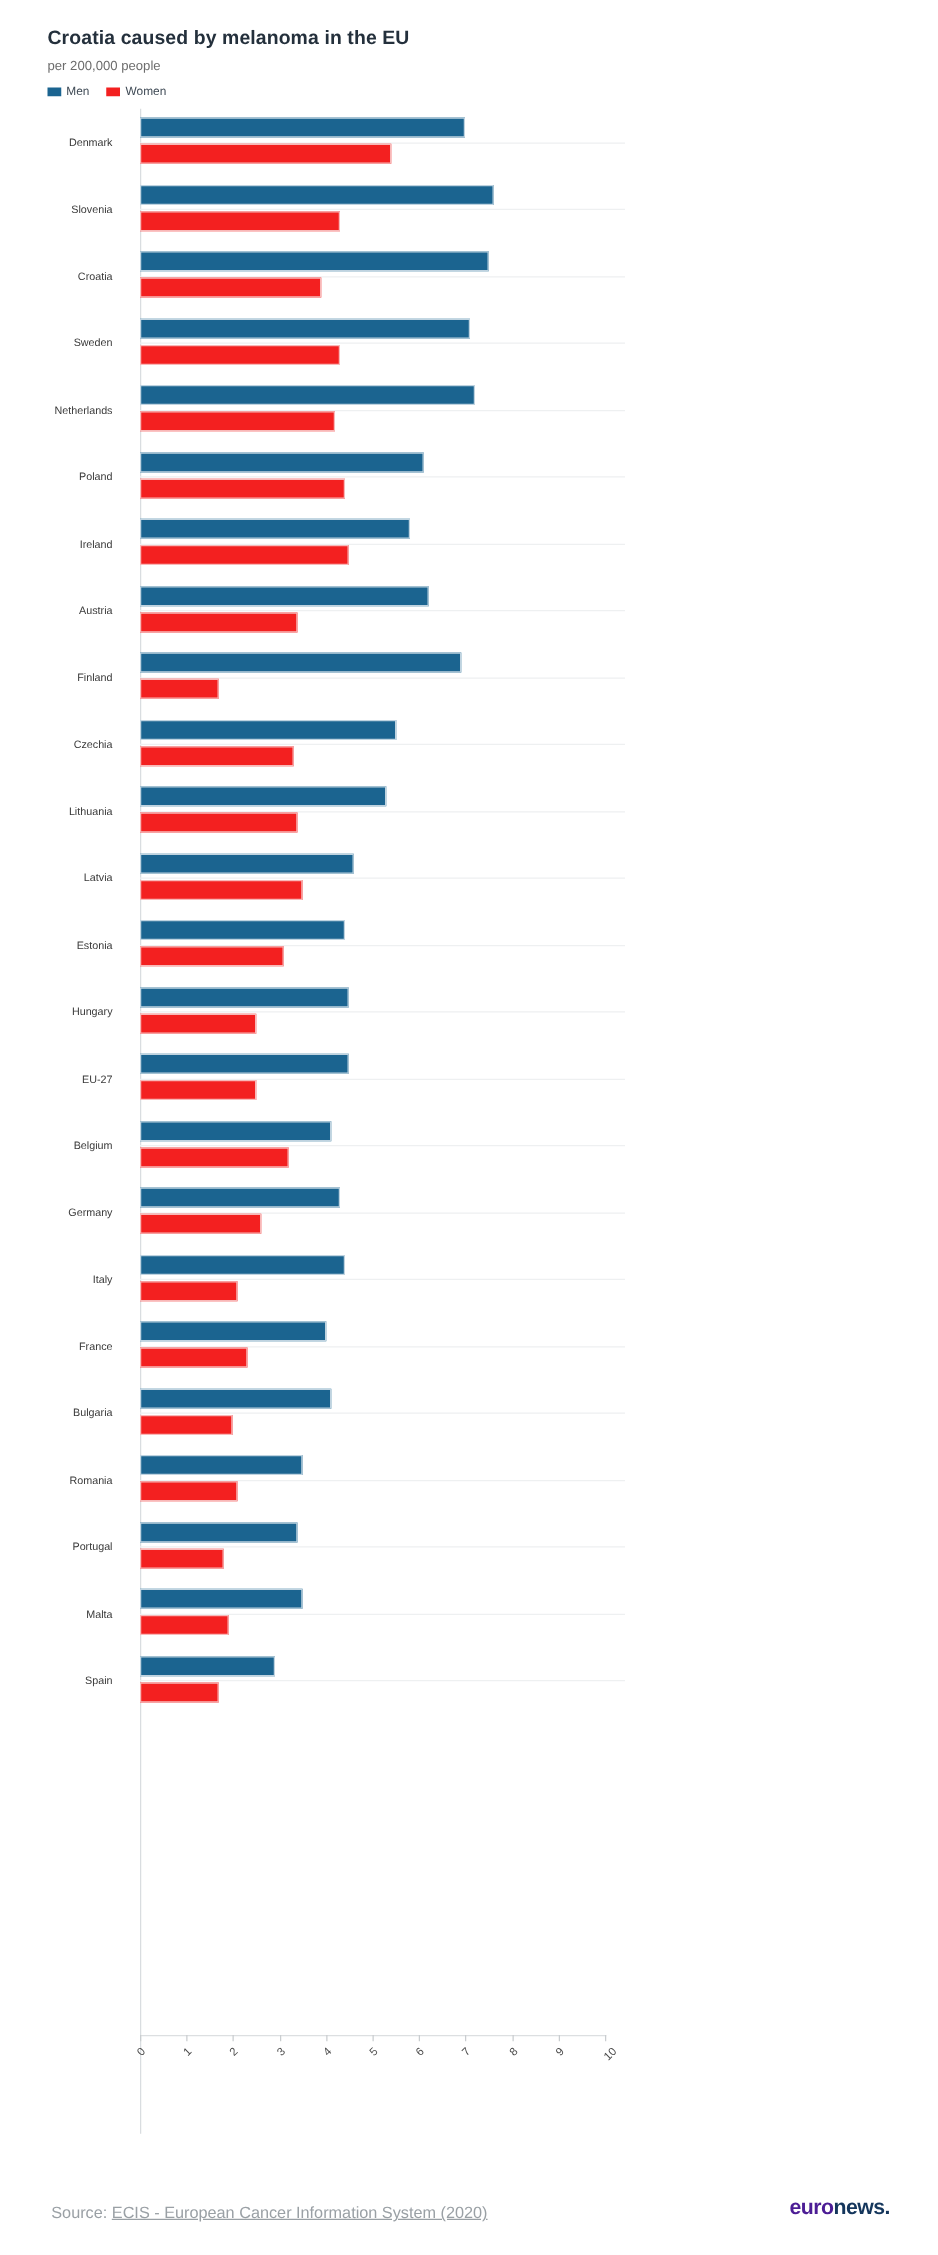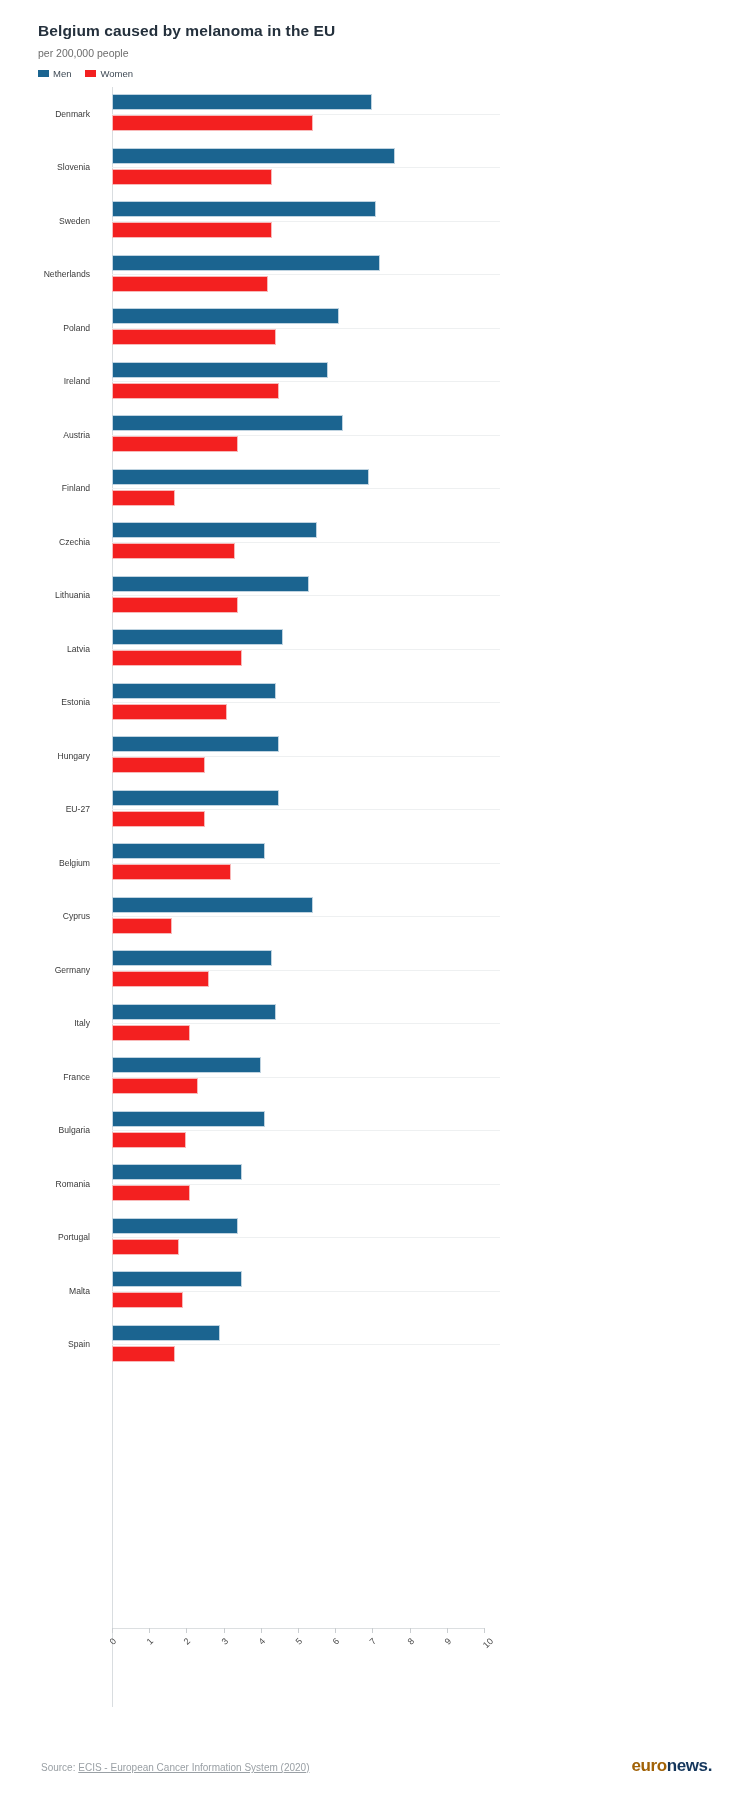--- a/index.html
+++ b/index.html
@@ -165,46 +165,46 @@
     position: absolute;
     left: 0;
     right: 0;
     bottom: 14px;
     height: 34px;
   }
   .source {
     position: absolute;
     left: 41px;
     top: 6px;
-    font-size: 10px;
+    font-size: 13px;
     color: #9aa0a5;
   }
   .source .src-label { color: #9aa0a5; }
   .source .src-link {
     color: #9aa0a5;
     text-decoration: underline;
   }
   .brand {
     position: absolute;
     right: 38px;
     top: 0;
     font-size: 17px;
     font-weight: bold;
     letter-spacing: -0.4px;
   }
-  .brand .euro { color: #a16207; }
+  .brand .euro { color: #4c1d95; }
   .brand .news { color: #14365c; }
 </style>
 </head>
 <body>
 
 <div class="page">
 
   <div class="header">
-    <h1 class="chart-title">Belgium caused by melanoma in the EU</h1>
+    <h1 class="chart-title">Croatia caused by melanoma in the EU</h1>
     <div class="chart-subtitle">per 200,000 people</div>
     <div class="legend" id="legend">
         <div class="legend-item">
           <span class="legend-swatch" style="background: rgb(27, 100, 144);"></span>
           <span>Men</span>
         </div>
         <div class="legend-item">
           <span class="legend-swatch" style="background: rgb(243, 32, 32);"></span>
           <span>Women</span>
         </div>
@@ -226,20 +226,28 @@
           <div class="row">
             <div class="row-gridline"></div>
             <div class="row-label">Slovenia</div>
             <div class="bars">
               <div class="bar men" title="Slovenia – Men: 7.6" style="width: 282.72px;"></div>
               <div class="bar women" title="Slovenia – Women: 4.3" style="width: 159.96px;"></div>
             </div>
           </div>
           <div class="row">
             <div class="row-gridline"></div>
+            <div class="row-label">Croatia</div>
+            <div class="bars">
+              <div class="bar men" title="Croatia – Men: 7.5" style="width: 279px;"></div>
+              <div class="bar women" title="Croatia – Women: 3.9" style="width: 145.08px;"></div>
+            </div>
+          </div>
+          <div class="row">
+            <div class="row-gridline"></div>
             <div class="row-label">Sweden</div>
             <div class="bars">
               <div class="bar men" title="Sweden – Men: 7.1" style="width: 264.12px;"></div>
               <div class="bar women" title="Sweden – Women: 4.3" style="width: 159.96px;"></div>
             </div>
           </div>
           <div class="row">
             <div class="row-gridline"></div>
             <div class="row-label">Netherlands</div>
             <div class="bars">
@@ -326,28 +334,20 @@
               <div class="bar men" title="EU-27 – Men: 4.5" style="width: 167.4px;"></div>
               <div class="bar women" title="EU-27 – Women: 2.5" style="width: 93px;"></div>
             </div>
           </div>
           <div class="row">
             <div class="row-gridline"></div>
             <div class="row-label">Belgium</div>
             <div class="bars">
               <div class="bar men" title="Belgium – Men: 4.1" style="width: 152.52px;"></div>
               <div class="bar women" title="Belgium – Women: 3.2" style="width: 119.04px;"></div>
-            </div>
-          </div>
-          <div class="row">
-            <div class="row-gridline"></div>
-            <div class="row-label">Cyprus</div>
-            <div class="bars">
-              <div class="bar men" title="Cyprus – Men: 5.4" style="width: 200.88px;"></div>
-              <div class="bar women" title="Cyprus – Women: 1.6" style="width: 59.52px;"></div>
             </div>
           </div>
           <div class="row">
             <div class="row-gridline"></div>
             <div class="row-label">Germany</div>
             <div class="bars">
               <div class="bar men" title="Germany – Men: 4.3" style="width: 159.96px;"></div>
               <div class="bar women" title="Germany – Women: 2.6" style="width: 96.72px;"></div>
             </div>
           </div>

